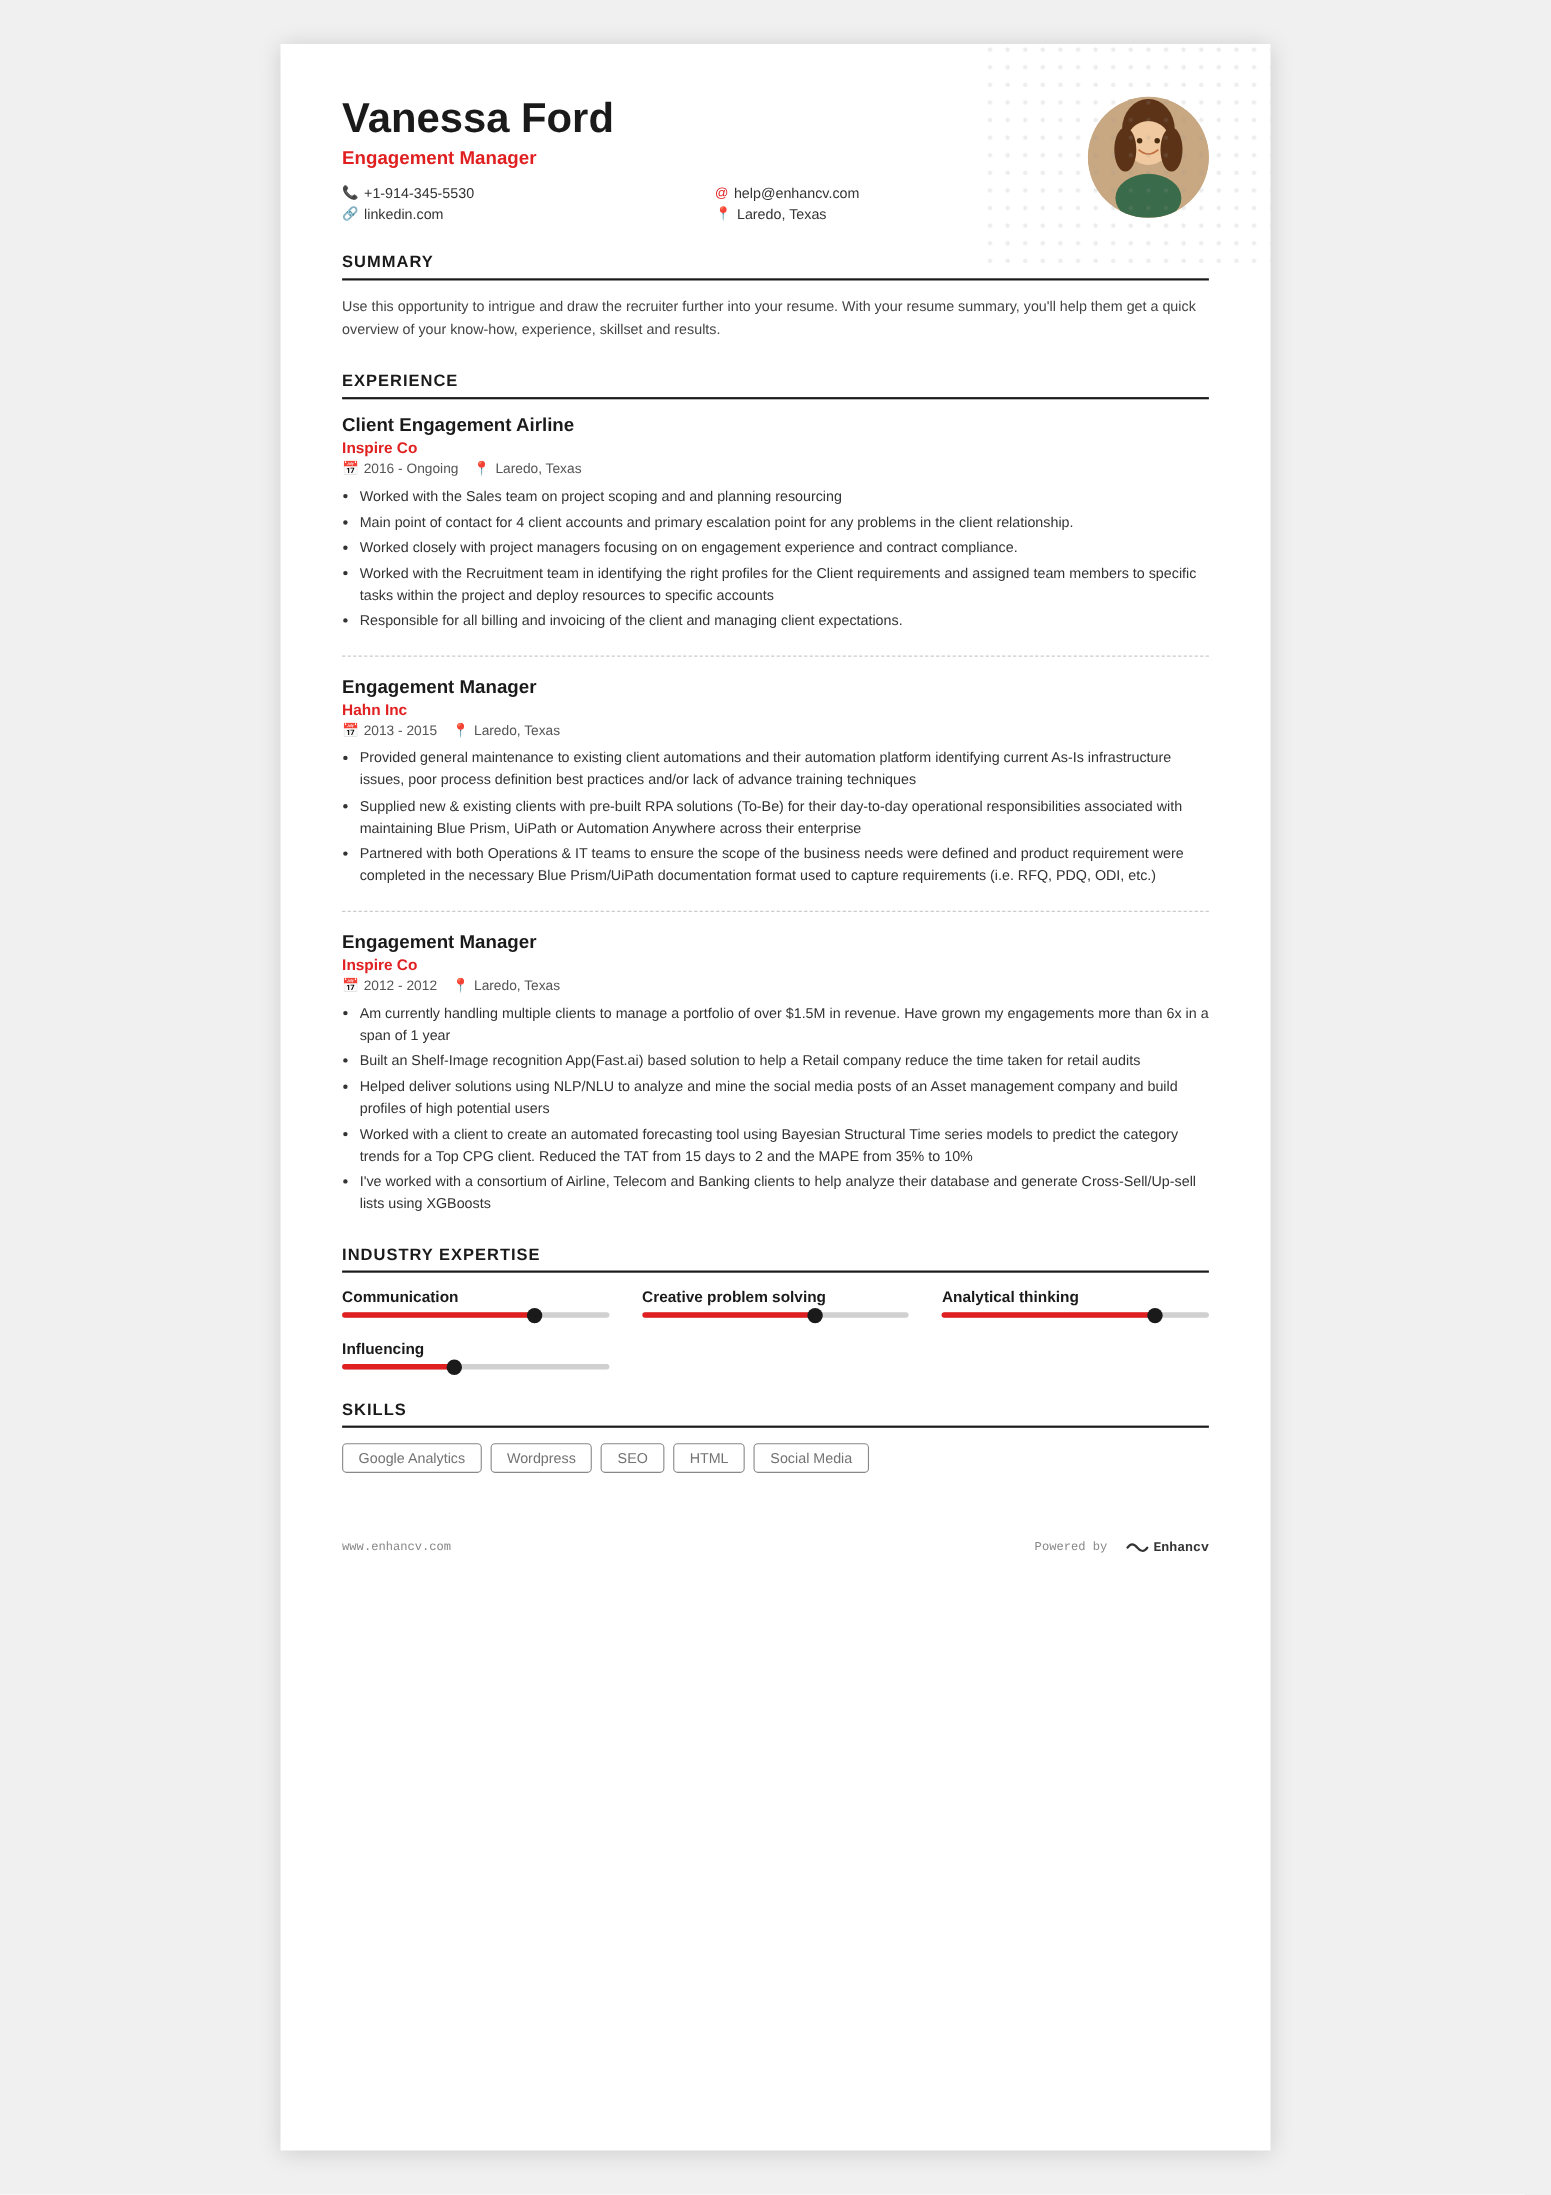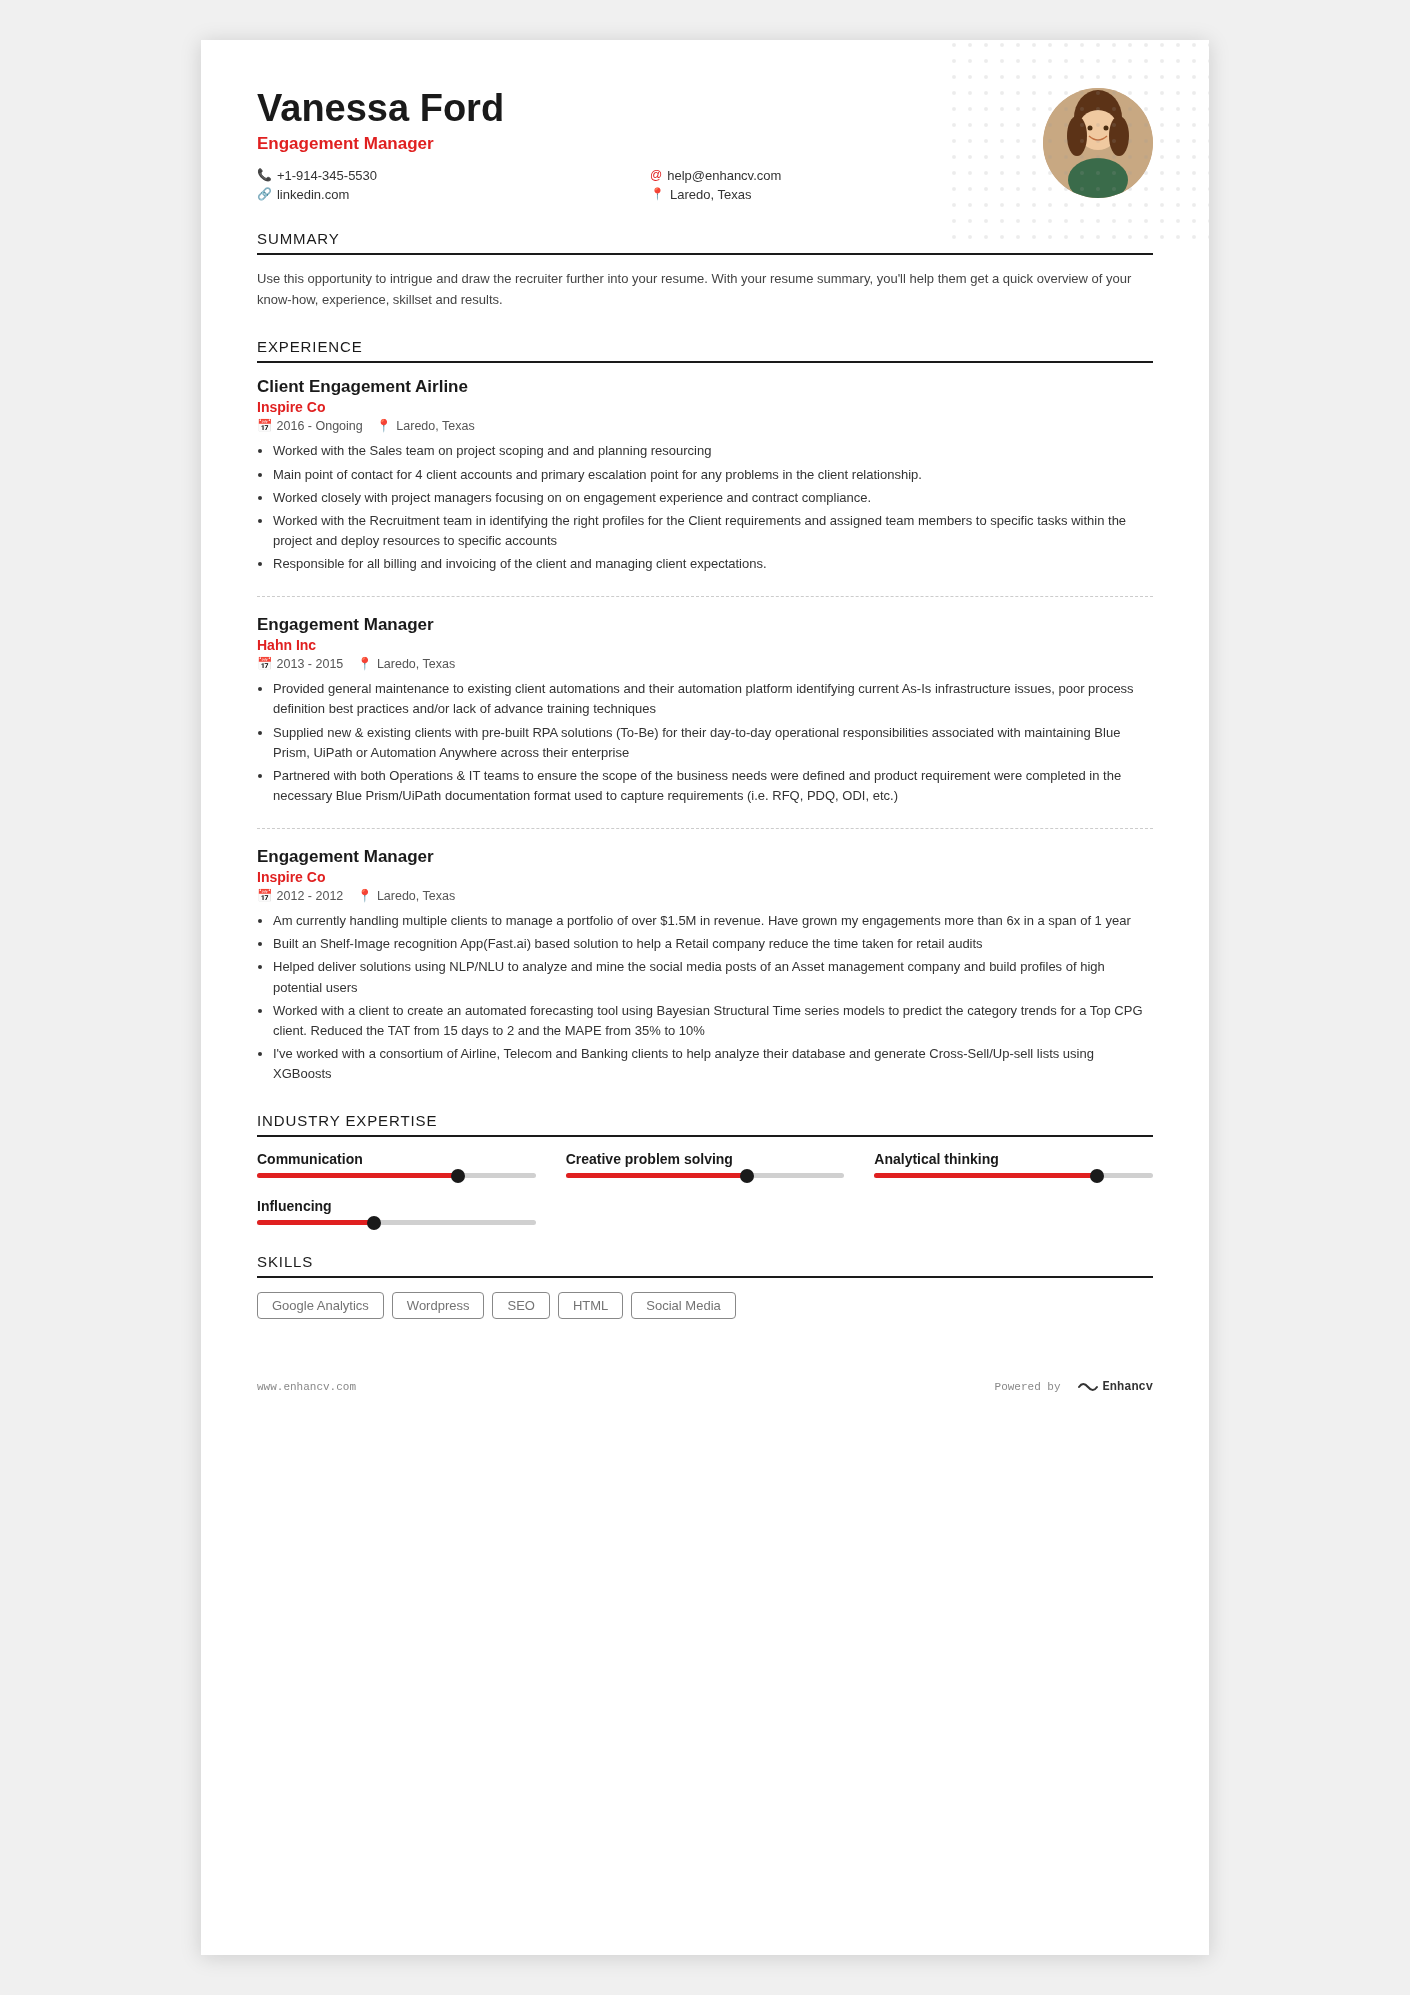--- a/index.html
+++ b/index.html
@@ -6,21 +6,21 @@
     body {
       font-family: 'Arial', sans-serif;
       background: #f0f0f0;
       display: flex;
       justify-content: center;
       padding: 40px 20px;
       min-height: 1995px;
     }
     .resume-page {
       background: #fff;
-      width: 1008px;
+      width: 900px;
       min-height: 1900px;
       padding: 48px 56px 60px 56px;
       position: relative;
       box-shadow: 0 2px 20px rgba(0,0,0,0.15);
     }
 
     
     .dot-pattern {
       position: absolute;
       top: 0;
@@ -79,21 +79,21 @@
       background: #c8a882;
       display: flex;
       align-items: center;
       justify-content: center;
     }
 
     
     .section { margin-bottom: 28px; }
     .section-title {
       font-size: 15px;
-      font-weight: 400;
+      font-weight: 700;
       color: #1a1a1a;
       letter-spacing: 0.06em;
       text-transform: uppercase;
       padding-bottom: 6px;
       border-bottom: 2.5px solid #1a1a1a;
       margin-bottom: 14px;
     }
 
     
     .summary-text {

